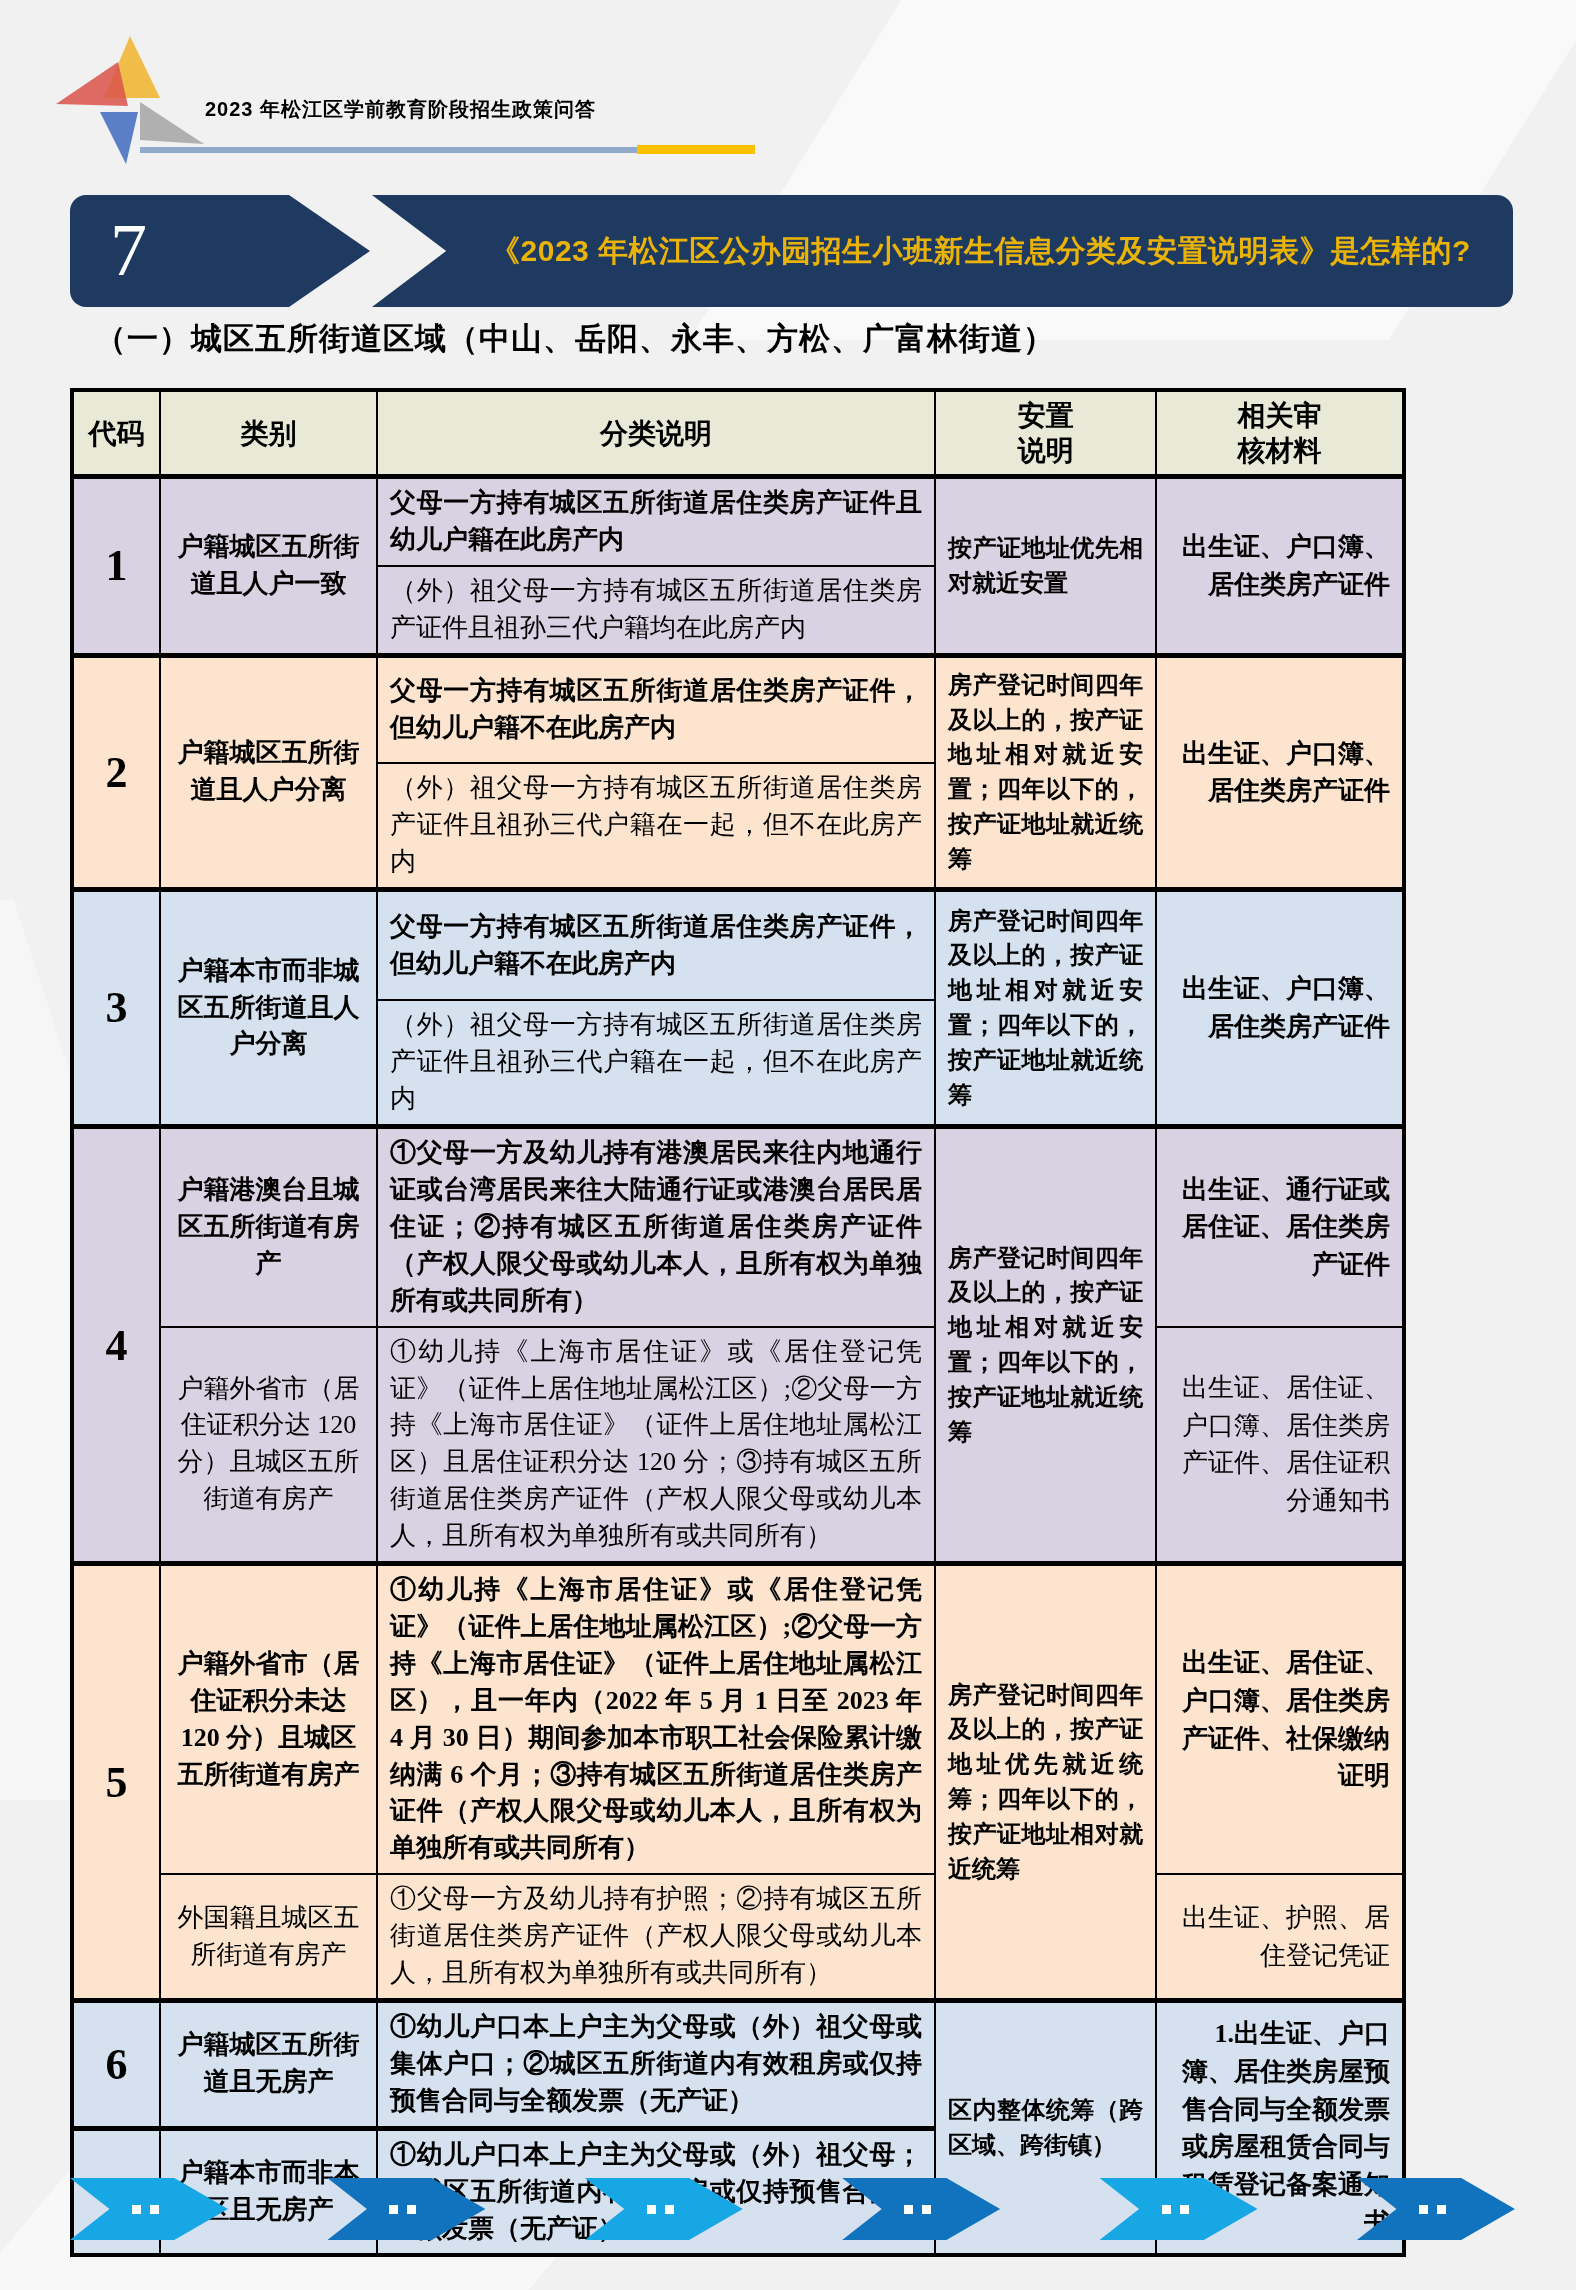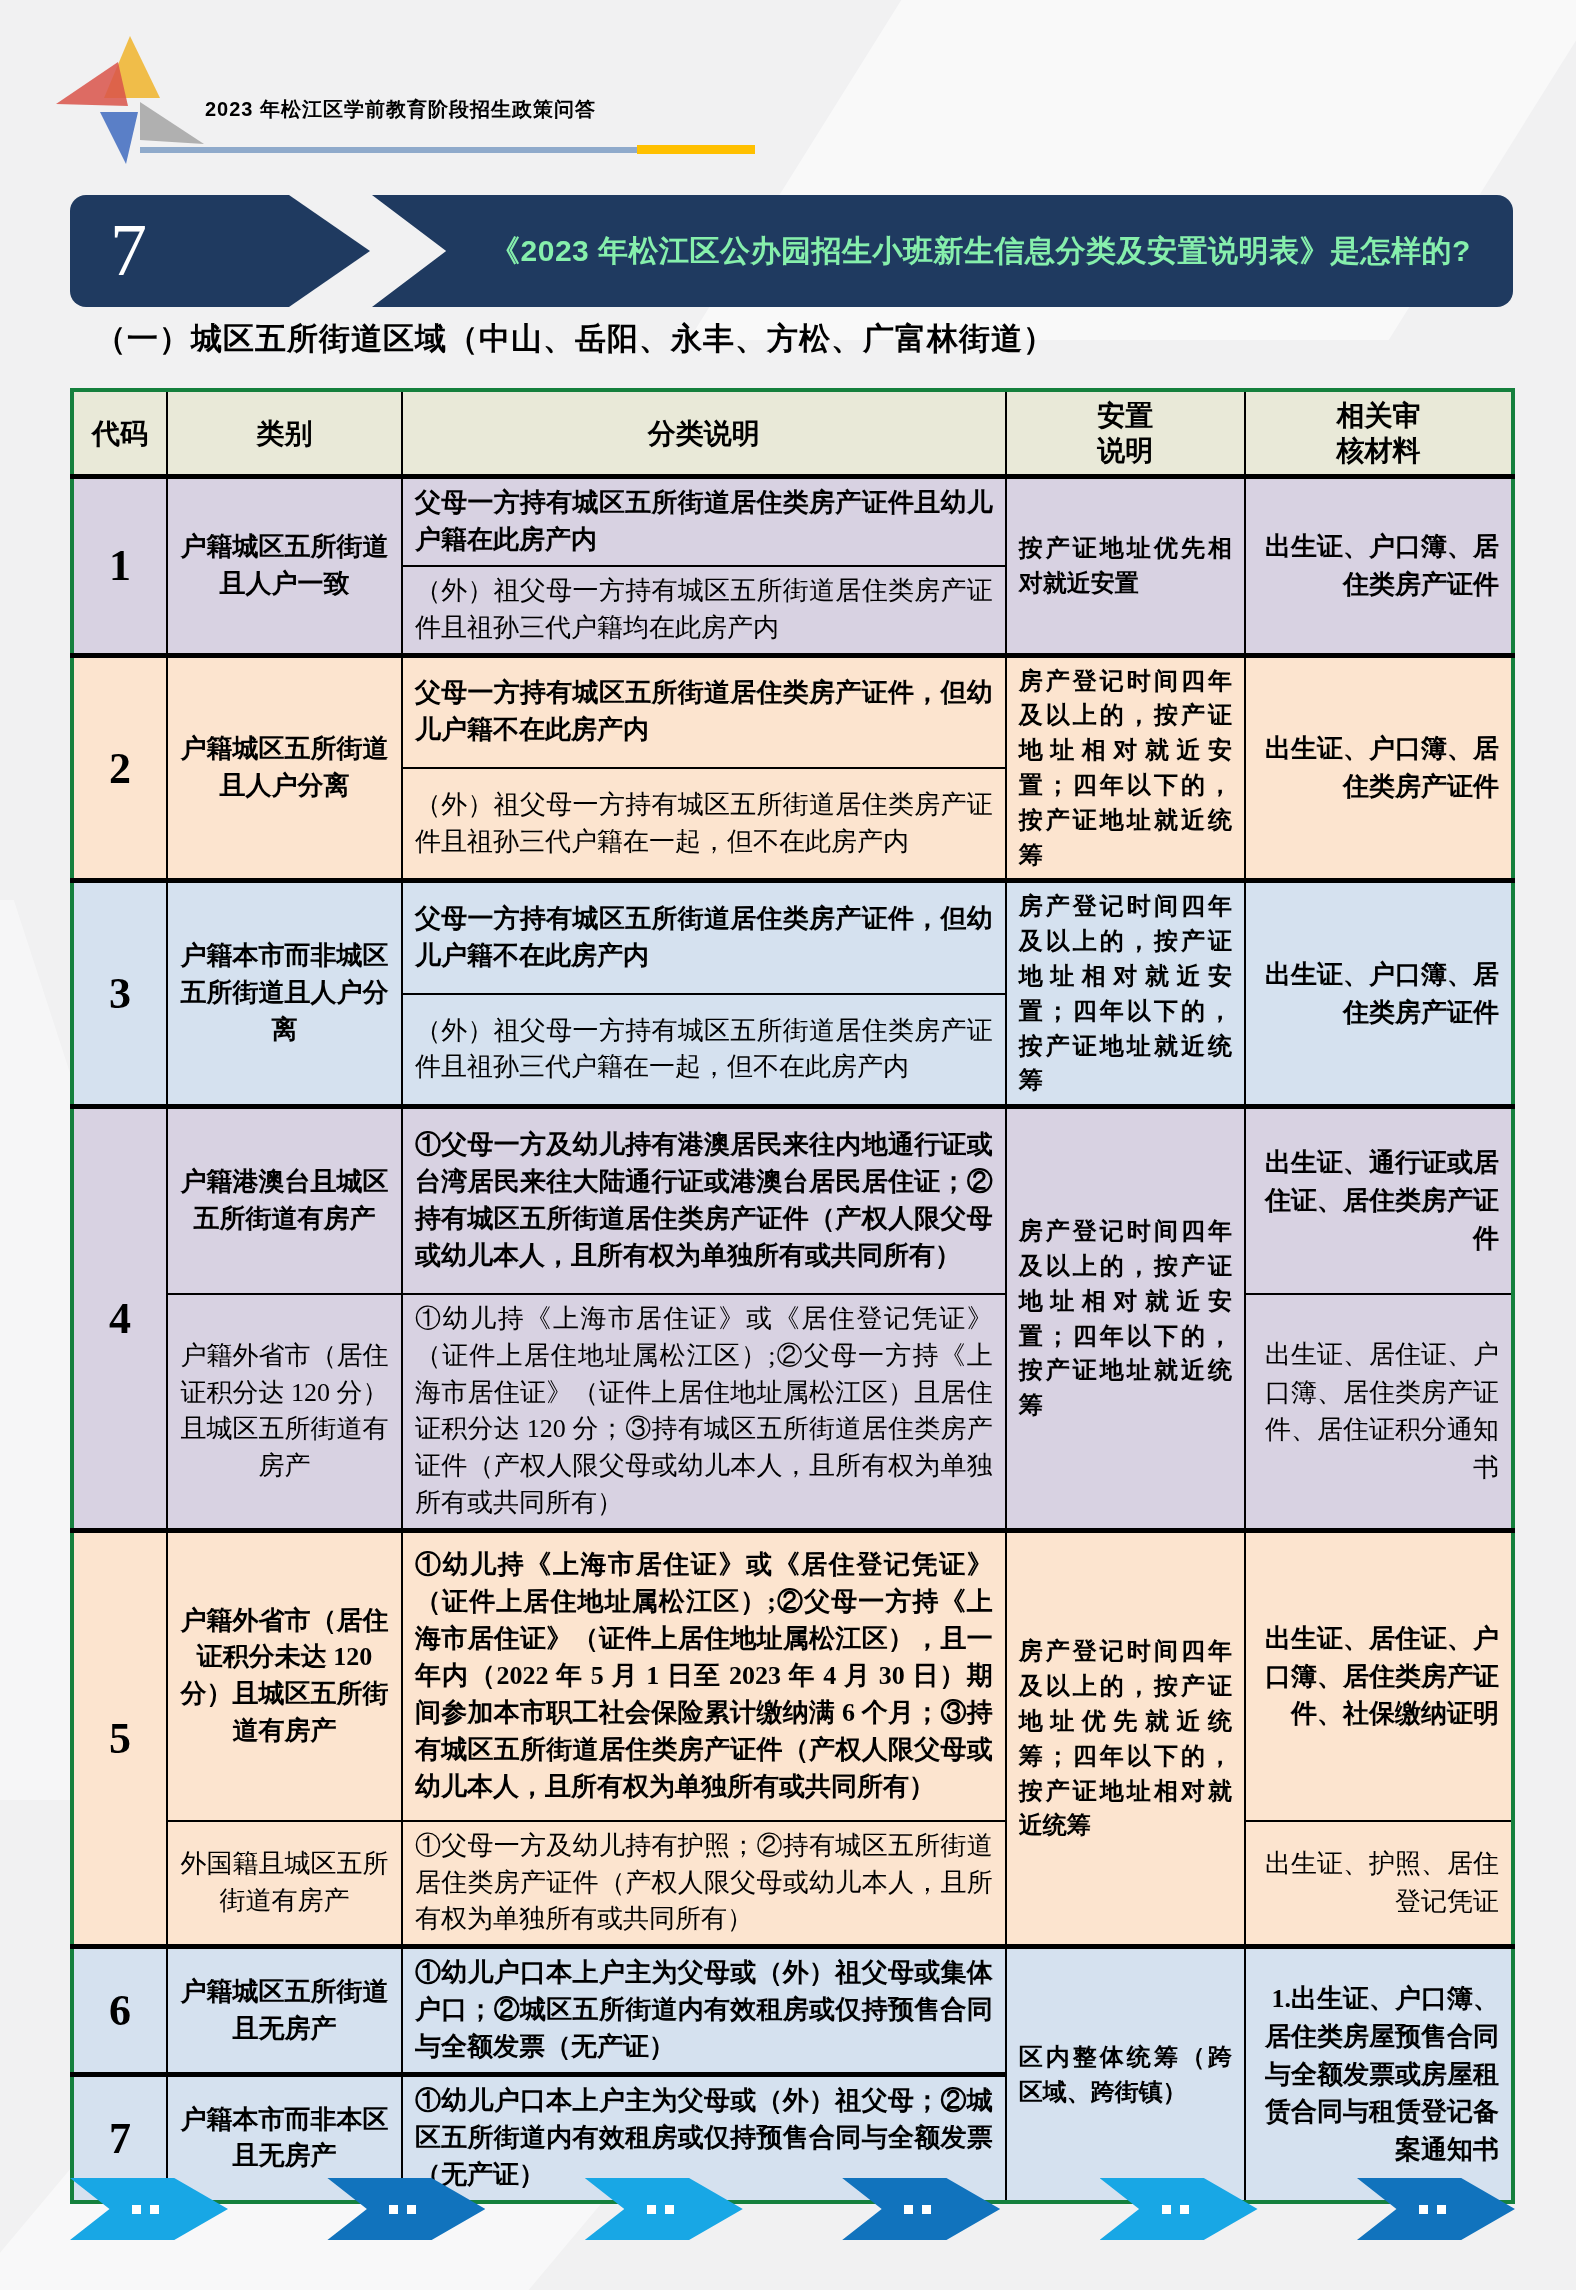--- a/index.html
+++ b/index.html
@@ -41,31 +41,31 @@
     color:#fff; font-family:"Liberation Serif","DejaVu Serif",serif;
     font-size:74px; line-height:1;
   }
   .q-main{
     position:absolute; left:372px; top:195px; width:1141px; height:112px;
     background:var(--navy); border-radius:0 16px 16px 0;
     clip-path:polygon(0 0,100% 0,100% 100%,0 100%,6.5% 50%);
     display:flex; align-items:center; justify-content:center;
     padding-left:100px; padding-right:24px;
   }
-  .q-text{color:#86efac; font-size:30px; font-weight:bold; letter-spacing:.5px;}
+  .q-text{color:#eab308; font-size:30px; font-weight:bold; letter-spacing:.5px;}
 
   .section-title{
     position:absolute; left:95px; top:318px;
     font-size:31px; font-weight:bold; letter-spacing:1px;
   }
 
   .tbl-wrap{position:absolute; left:70px; top:388px;}
   table{
-    border-collapse:collapse; table-layout:fixed; width:1445px;
-    border:4px solid #15803d;
+    border-collapse:collapse; table-layout:fixed; width:1336px;
+    border:4px solid #000000;
     font-family:"Liberation Serif","DejaVu Serif",serif;
   }
   th,td{border:2px solid #000; vertical-align:middle; padding:6px 12px;}
   thead th{
     background:var(--header-bg);
     font-family:"Liberation Sans","DejaVu Sans",sans-serif;
     font-weight:bold; font-size:28px; line-height:1.25;
     white-space:pre-line; text-align:center; height:78px;
   }
   tr.group-start td{border-top:5px solid #000;font-weight:bold;}

